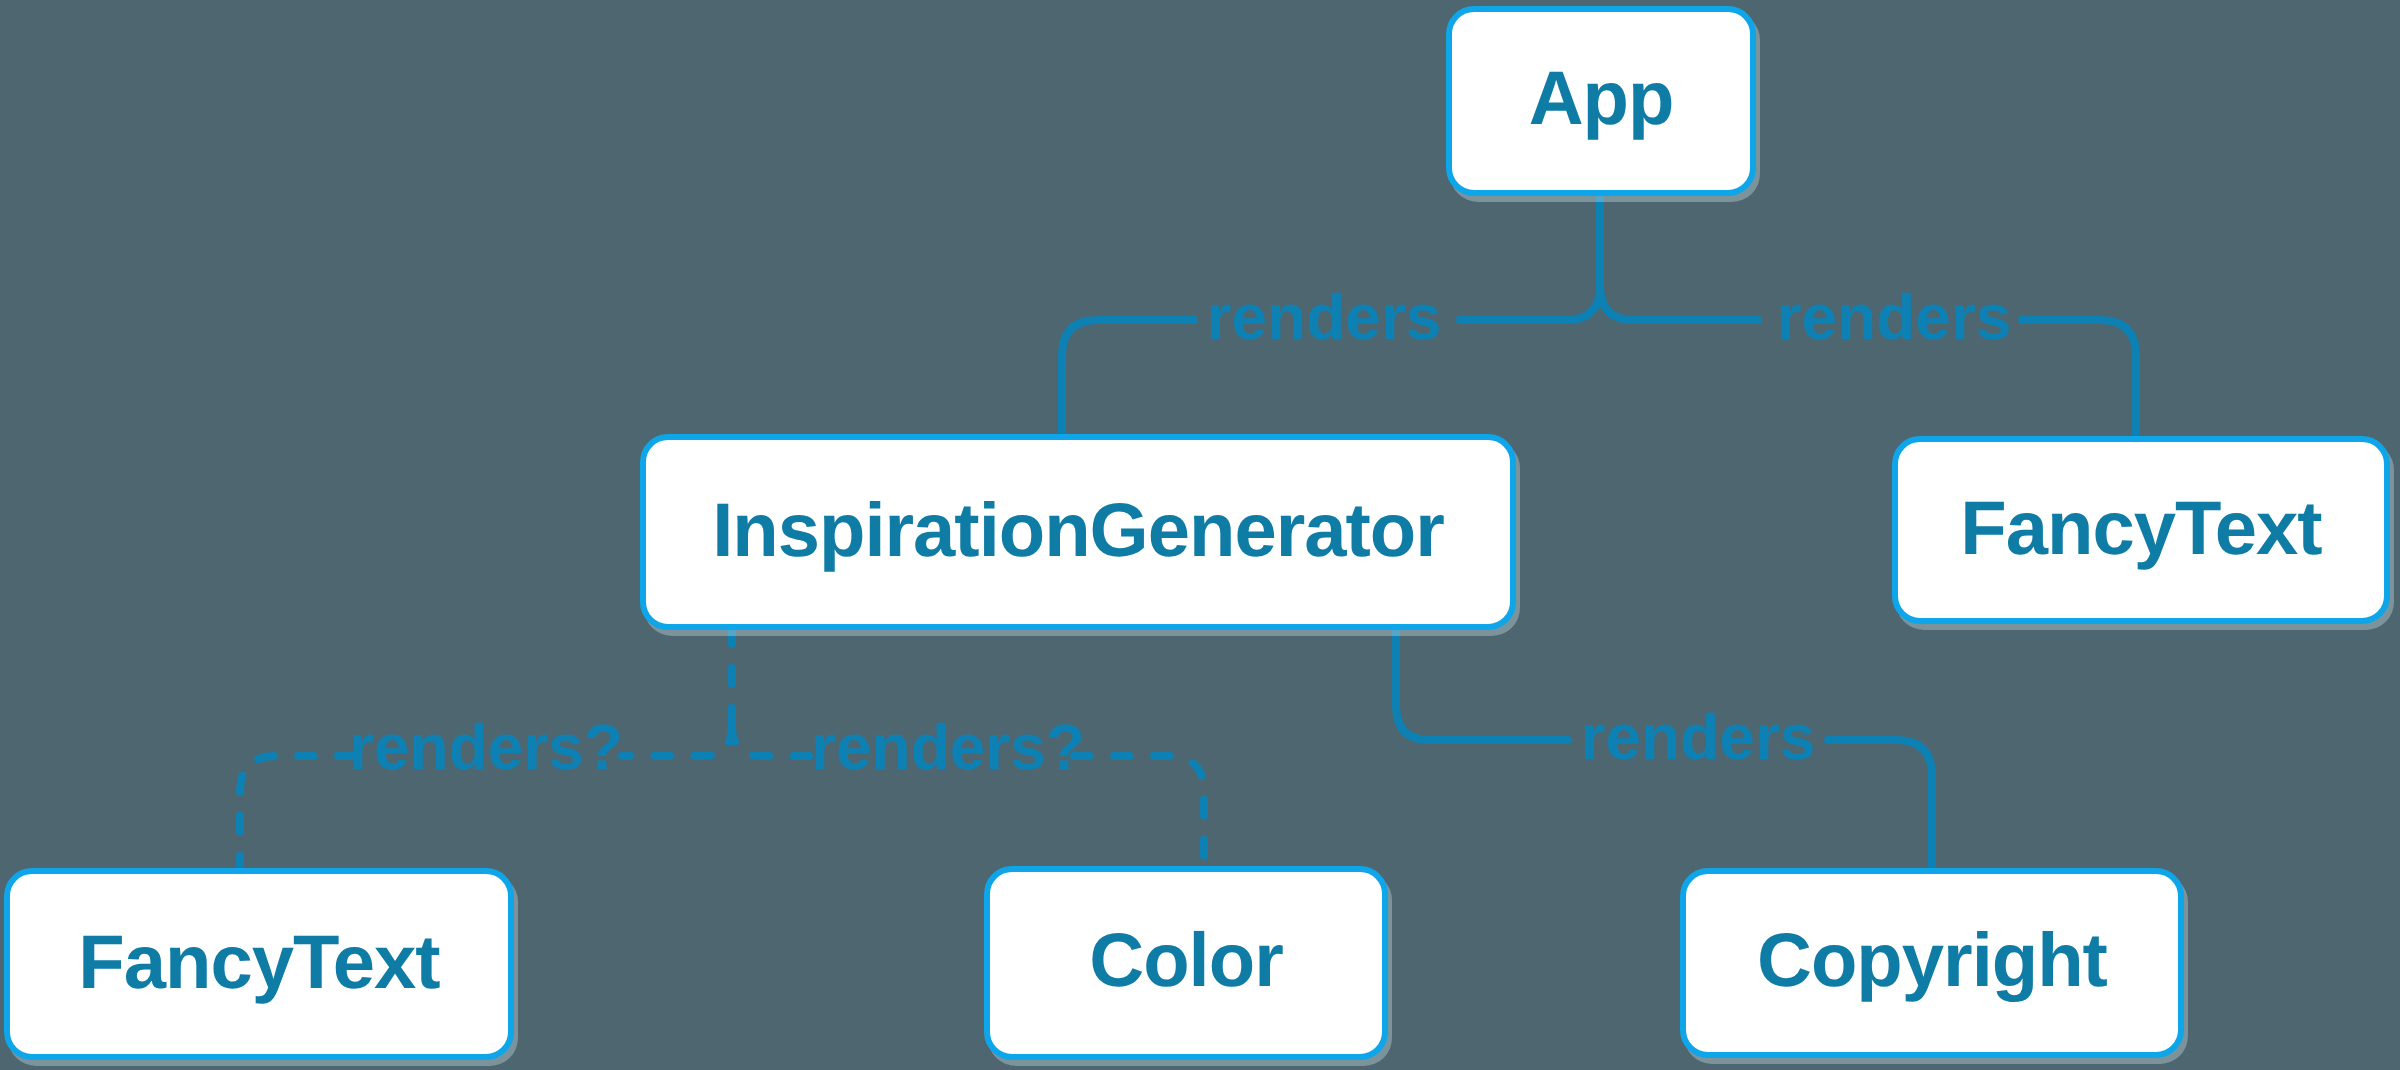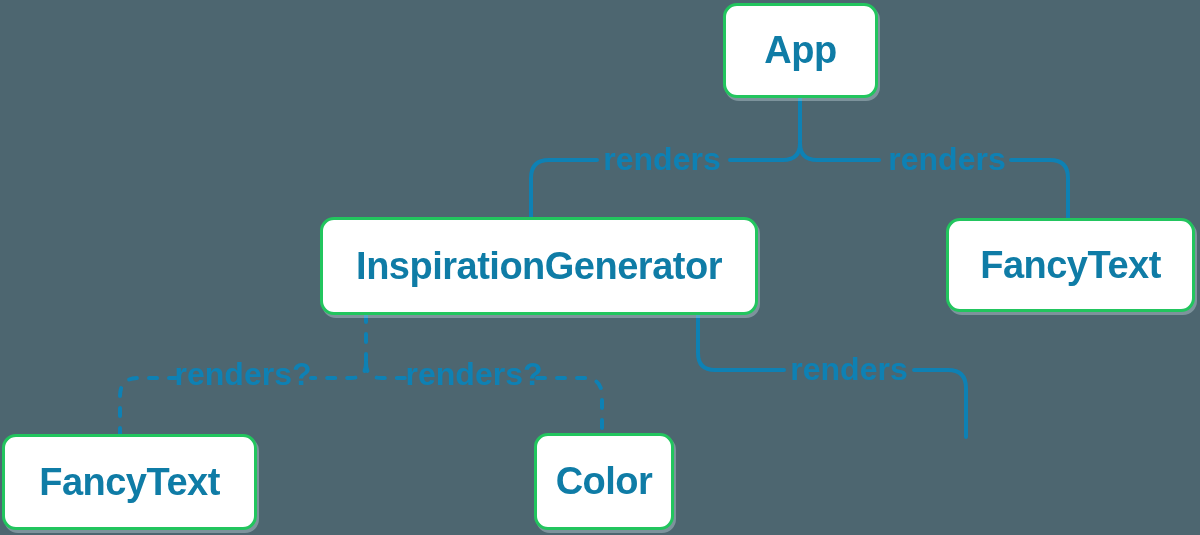--- a/index.html
+++ b/index.html
@@ -18,41 +18,41 @@
     stroke:#0e81b4;
     stroke-width:4;
     stroke-linecap:round;
   }
   .edge.dashed{
     stroke-dasharray:8 12;
   }
   .node{
     position:absolute;
     background:#ffffff;
-    border:3px solid #22c55e;
+    border:3px solid #0ea5e9;
     border-radius:14px;
     box-sizing:border-box;
     display:flex;
     align-items:center;
     justify-content:center;
     box-shadow:2px 3px 0 rgba(214,232,239,0.35);
     text-align:center;
   }
   .node .node-label{
     color:#0f7ca6;
     font-size:38px;
     font-weight:600;
     letter-spacing:-0.5px;
     white-space:nowrap;
   }
   .node-app{left:723px;top:3px;width:155px;height:95px;}
   .node-ig{left:320px;top:217px;width:438px;height:98px;}
   .node-ft-top{left:946px;top:218px;width:249px;height:94px;}
   .node-ft-bottom{left:2px;top:434px;width:255px;height:96px;}
-  .node-color{left:534px;top:433px;width:140px;height:97px;}
+  .node-color{left:492px;top:433px;width:202px;height:97px;}
   .node-copyright{left:840px;top:434px;width:252px;height:95px;}
 
   .edge-label{
     position:absolute;
     transform:translate(-50%,-50%);
     color:#0e81b4;
     font-size:32px;
     font-weight:600;
     white-space:nowrap;
   }
@@ -106,14 +106,17 @@
   </div>
   <div class="node node-ft-top">
     <span class="node-label">FancyText</span>
   </div>
   <div class="node node-ft-bottom">
     <span class="node-label">FancyText</span>
   </div>
   <div class="node node-color">
     <span class="node-label">Color</span>
   </div>
+  <div class="node node-copyright">
+    <span class="node-label">Copyright</span>
+  </div>
 
 </div>
 
 </body></html>

